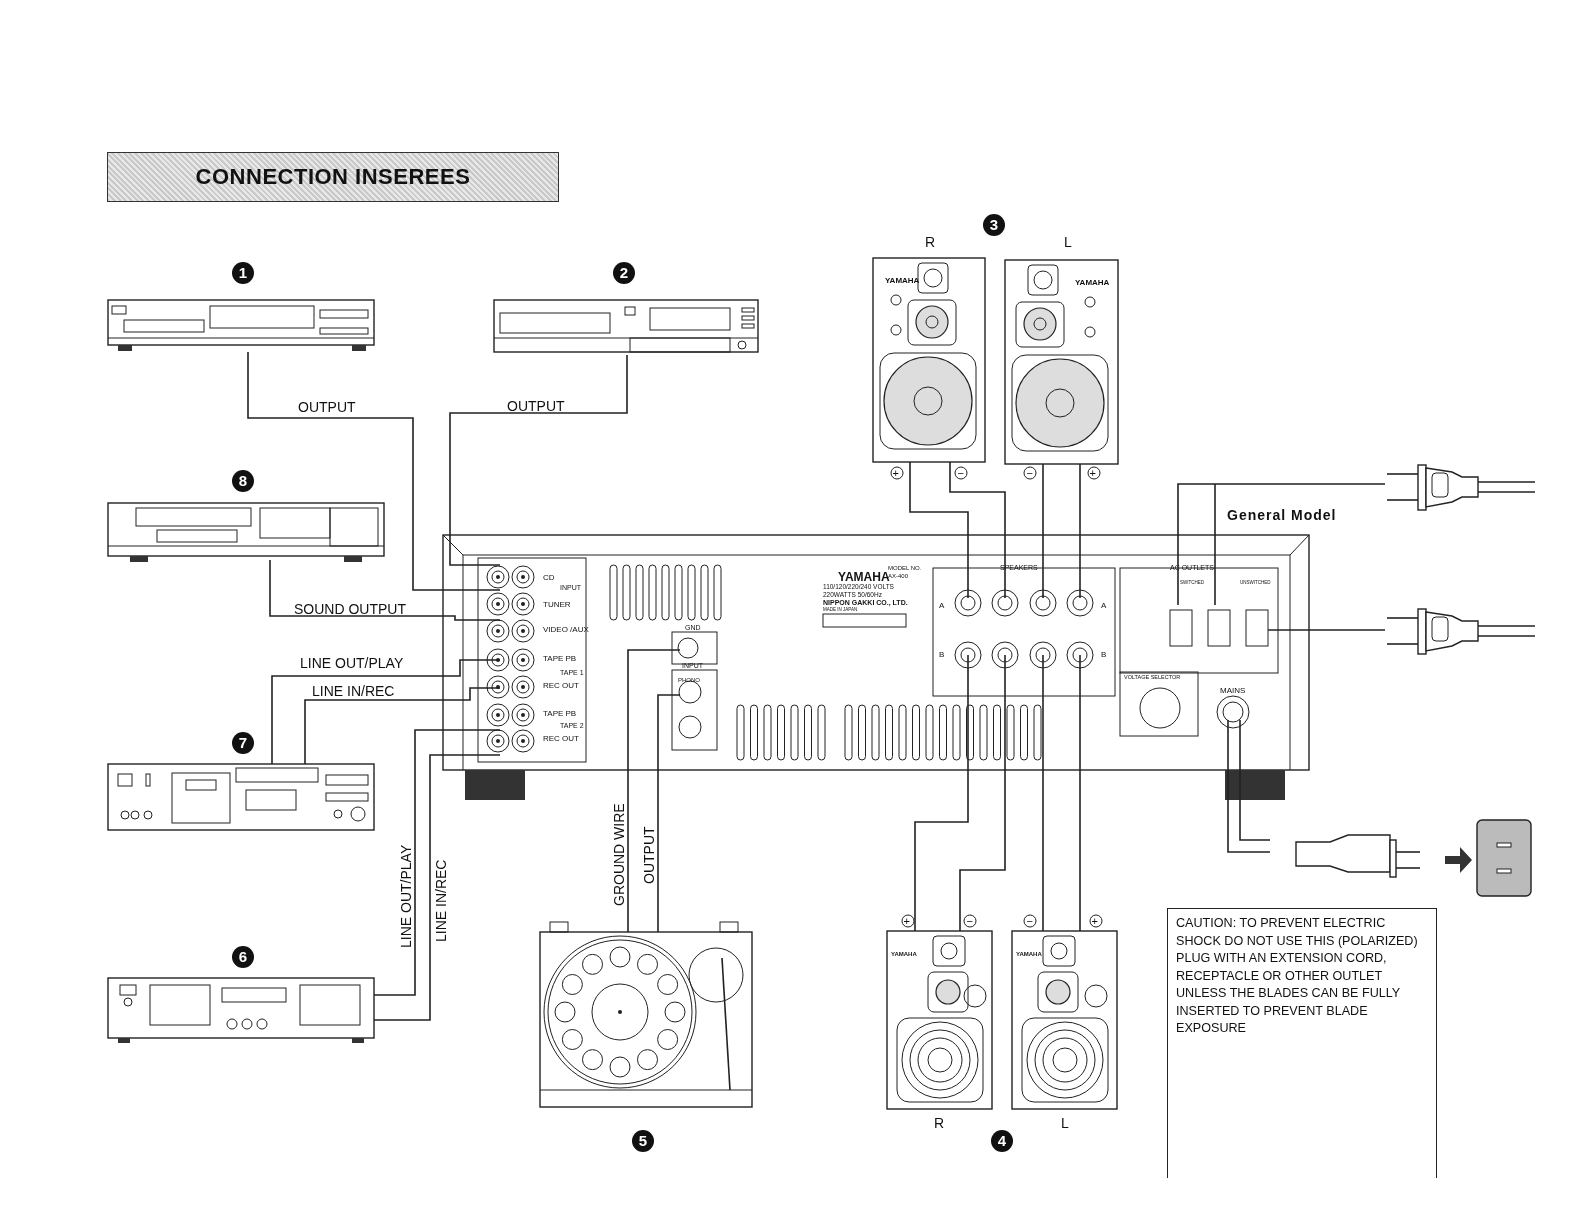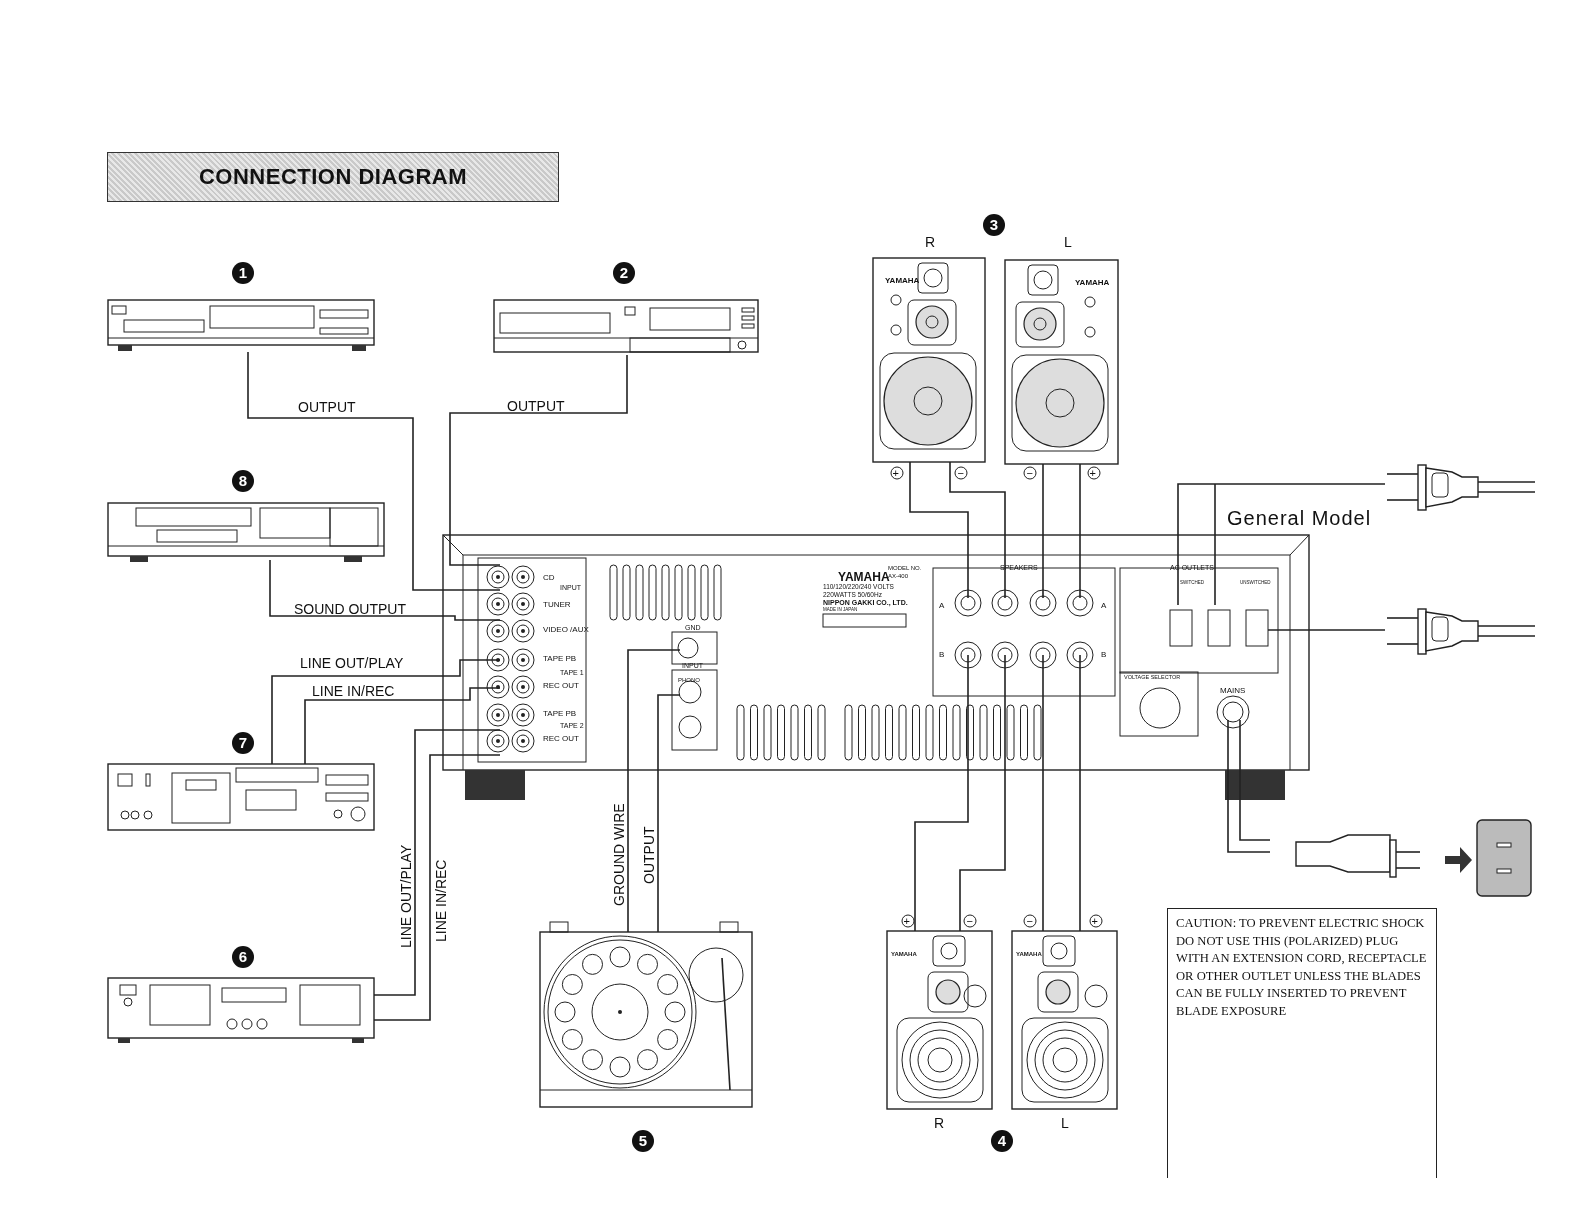--- a/index.html
+++ b/index.html
@@ -4,33 +4,33 @@
 <style>
   html,body{margin:0;padding:0;background:#fff;}
   body{width:1585px;height:1225px;position:relative;overflow:hidden;font-family:"Liberation Sans",sans-serif;color:#111;}
   svg#diagram{position:absolute;left:0;top:0;}
   .lbl{font-family:"Liberation Sans",sans-serif;fill:#111;}
   .md{font-size:14px;}
   .title-box{position:absolute;left:107px;top:152px;width:450px;height:48px;border:1px solid #333;
     background:repeating-linear-gradient(45deg,#c9c9c9 0 2px,#e8e8e8 2px 4px);}
   .title-text{position:absolute;left:0;right:0;top:11px;text-align:center;font-weight:bold;font-size:22px;letter-spacing:0.5px;}
   .caution{position:absolute;left:1167px;top:908px;width:270px;height:270px;border-left:1px solid #222;border-top:1px solid #222;border-right:1px solid #222;padding:6px 6px 0 8px;box-sizing:border-box;font-size:12.6px;line-height:17.5px;}
-  .caution p{margin:0 0 17px 0;font-family:Liberation Serif, serif;}
-  .general{position:absolute;left:1227px;top:507px;font-size:20px;font-weight:normal;letter-spacing:1px;}
+  .caution p{margin:0 0 17px 0;}
+  .general{position:absolute;left:1227px;top:507px;font-size:14px;font-weight:bold;letter-spacing:1px;}
   .badge{position:absolute;width:22px;height:22px;border-radius:50%;background:#111;color:#fff;font-weight:bold;font-size:15px;text-align:center;line-height:22px;}
   .wire{fill:none;stroke:#222;stroke-width:1.6;}
   .thin{fill:none;stroke:#222;stroke-width:1;}
   .dev{fill:#fff;stroke:#222;stroke-width:1.4;}
   .grille{fill:#ddd;stroke:#222;stroke-width:1.2;}
 </style>
 </head>
 <body>
 
 <div class="title-box">
-  <div class="title-text">CONNECTION DIAGRAM</div>
+  <div class="title-text">CONNECTION INSEREES</div>
 </div>
 
 <div class="general">General Model</div>
 
 <div class="badge" style="left:232px;top:262px">1</div>
 <div class="badge" style="left:613px;top:262px">2</div>
 <div class="badge" style="left:983px;top:214px">3</div>
 <div class="badge" style="left:991px;top:1130px">4</div>
 <div class="badge" style="left:632px;top:1130px">5</div>
 <div class="badge" style="left:232px;top:946px">6</div>

